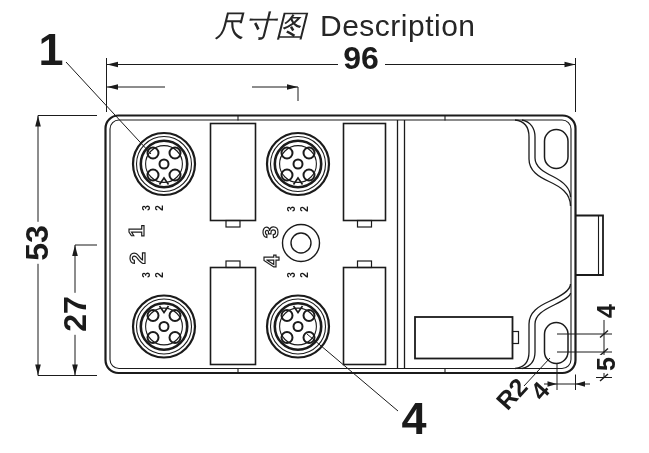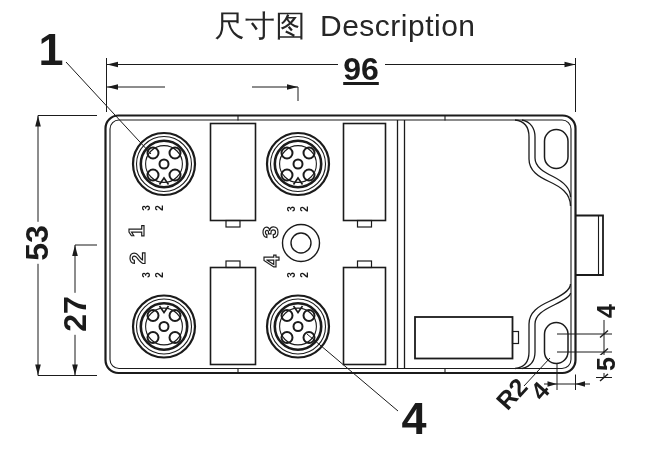--- a/index.html
+++ b/index.html
@@ -2,21 +2,21 @@
 <html><head>
 <meta charset="utf-8">
 <style>
   html,body{margin:0;padding:0;background:#fff;}
   #canvas{position:relative;width:649px;height:453px;background:#ffffff;overflow:hidden;
           font-family:"Liberation Sans",sans-serif;}
   svg{position:absolute;left:0;top:0;}
   .t{position:absolute;transform:translate(-50%,-50%);color:#1b1b1b;white-space:nowrap;line-height:1;
      font-family:"Liberation Sans",sans-serif;}
   .title{font-size:30px;font-weight:500;color:#262626;letter-spacing:.5px;}
-  .title .zh{margin-right:14px;}
+  .title .zh{margin-right:14px;font-style:italic;}
   .dim{font-size:32px;font-weight:700;background:#fff;padding:0 3px;}
   .dimsm{font-size:25px;font-weight:700;background:#fff;padding:0 2px;}
   .rot{transform:translate(-50%,-50%) rotate(-90deg);}
   .diag{transform:translate(-50%,-50%) rotate(-48deg);background:transparent;padding:0;}
   .callout{font-size:45px;font-weight:700;}
   .port{font-size:22px;font-weight:700;color:#fff;-webkit-text-stroke:1.2px #1b1b1b;}
   .pin{font-size:10px;font-weight:700;color:#1b1b1b;}
 </style>
 </head>
 <body>
@@ -166,21 +166,21 @@
     </g>
   </svg>
 
   <div class="t title" style="left:345px;top:26px;">
     <span class="zh">尺寸图</span><span>Description</span>
   </div>
 
   <div class="t callout" style="left:51px;top:49px;">1</div>
   <div class="t callout" style="left:414px;top:418px;">4</div>
 
-  <div class="t dim" style="left:361px;top:69px;text-decoration:underline;">96</div>
+  <div class="t dim" style="left:361px;top:58px;">96</div>
   <div class="t dim rot" style="left:37px;top:243px;">53</div>
   <div class="t dim rot" style="left:75px;top:314px;">27</div>
 
   <div class="t dimsm rot" style="left:606px;top:311px;">4</div>
   <div class="t dimsm rot" style="left:606px;top:364px;">5</div>
   <div class="t dimsm diag" style="left:512px;top:394px;">R2</div>
   <div class="t dimsm diag" style="left:540px;top:391px;">4</div>
 
   <div class="t port rot" style="left:137px;top:231px;">1</div>
   <div class="t port rot" style="left:138px;top:258px;">2</div>

